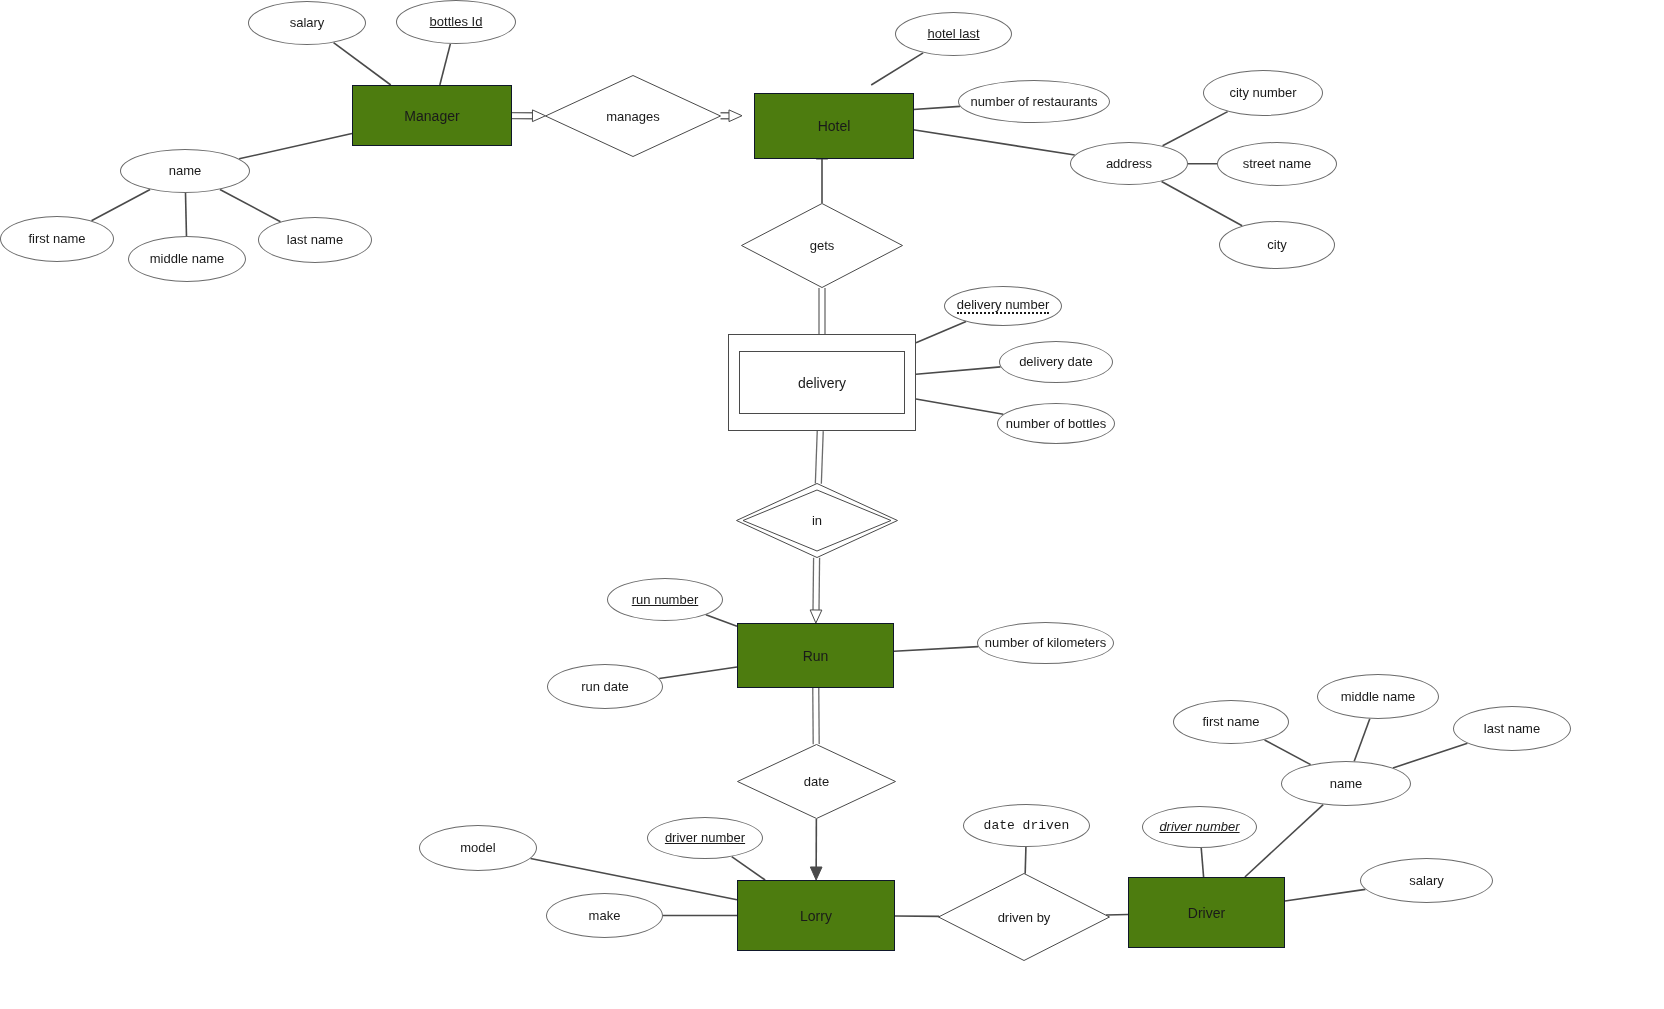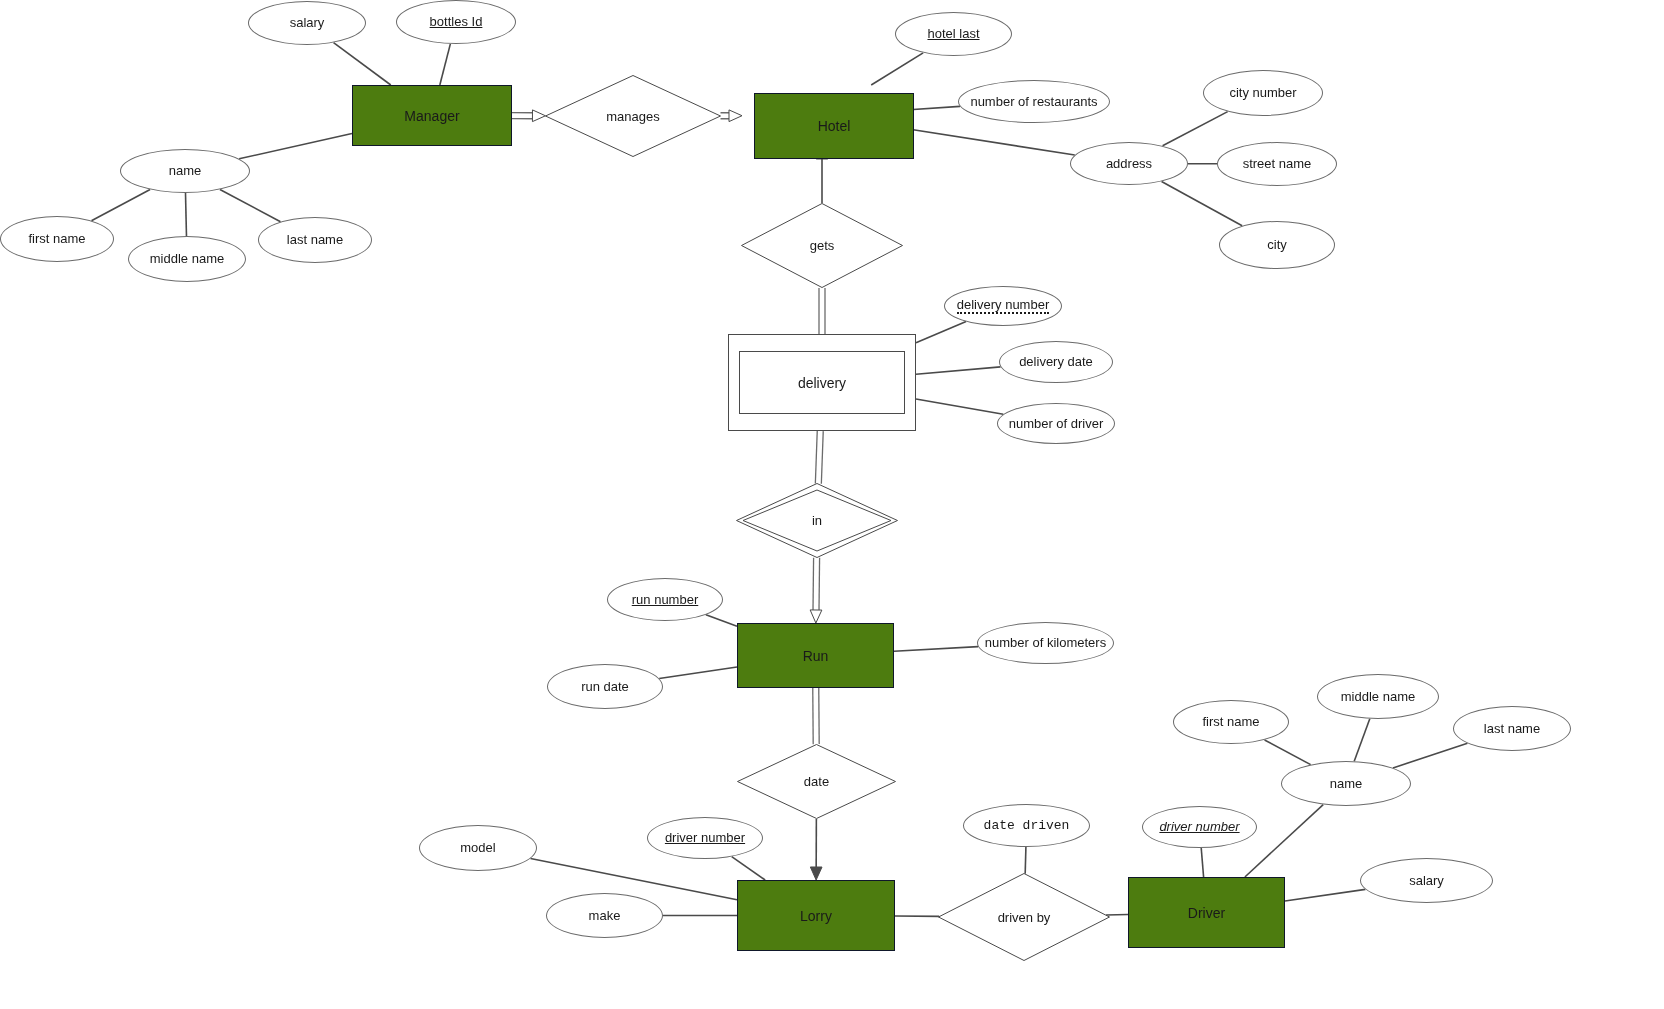--- a/index.html
+++ b/index.html
@@ -303,21 +303,21 @@
       <div class="node attr" style="left: 1219px; top: 221px; width: 116px; height: 48px;">
         <span>city</span>
       </div>
       <div class="node attr" style="left: 944px; top: 286px; width: 118px; height: 40px;">
         <span class="pkey">delivery number</span>
       </div>
       <div class="node attr" style="left: 999px; top: 341px; width: 114px; height: 42px;">
         <span>delivery date</span>
       </div>
       <div class="node attr" style="left: 997px; top: 403px; width: 118px; height: 41px;">
-        <span>number of driver</span>
+        <span>number of bottles</span>
       </div>
       <div class="node attr" style="left: 607px; top: 578px; width: 116px; height: 43px;">
         <span class="key">run number</span>
       </div>
       <div class="node attr" style="left: 547px; top: 664px; width: 116px; height: 45px;">
         <span>run date</span>
       </div>
       <div class="node attr" style="left: 977px; top: 622px; width: 137px; height: 42px;">
         <span>number of kilometers</span>
       </div>

